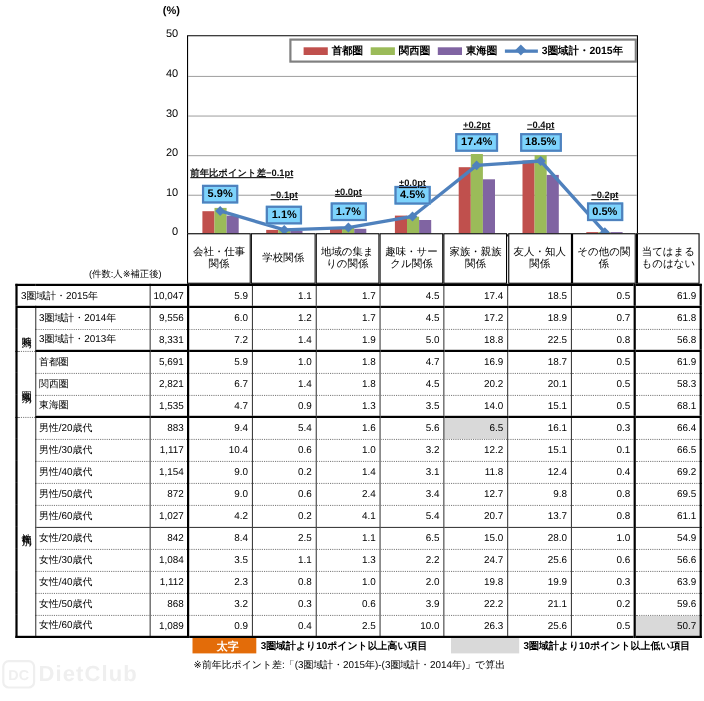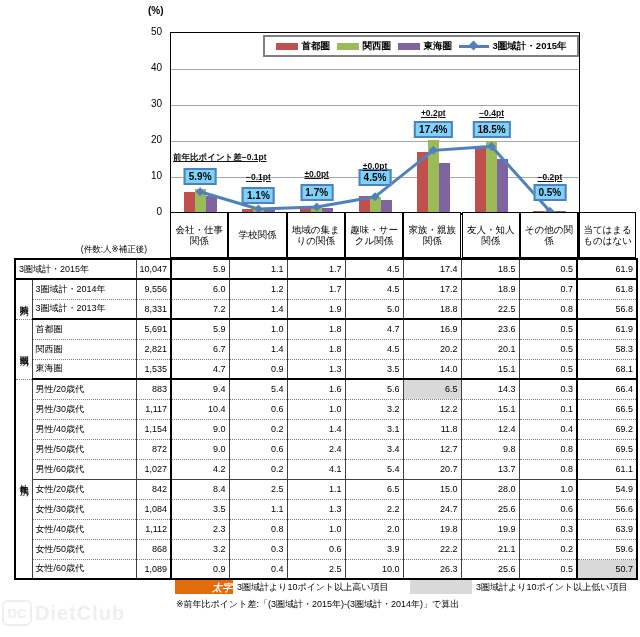--- a/index.html
+++ b/index.html
@@ -44,24 +44,24 @@
   #tbl td.gray{background:#D9D9D9;}
   #tbl tr.b-dot td{border-bottom:1px dotted #808080;}
   #tbl tr.b-solid td{border-bottom:1px solid #404040;}
   #tbl tr.b-thick td{border-bottom:2px solid #000;}
   #tbl td.group{writing-mode:vertical-rl;text-orientation:upright;text-align:center;
         vertical-align:middle;font-size:9px;letter-spacing:1px;padding:0;
         border-right:1px solid #404040;}
   
   .swatchbox{position:absolute;height:14px;box-sizing:border-box;}
   #hiBox{left:175px;top:580px;width:58px;}
-  #hiBox .boldtag{position:absolute;right:1px;top:1px;color:#fff;font-weight:bold;
-        font-style:italic;font-size:10px;}
+  #hiBox .boldtag{position:absolute;right:16px;top:1px;color:#fff;font-weight:bold;
+        font-size:10px;}
   #loBox{left:410px;top:580px;width:62px;}
-  .legtext{position:absolute;top:581px;font-size:9px;}
+  .legtext{position:absolute;top:581px;font-size:9px;font-weight:bold;}
   #footnote{position:absolute;left:176px;top:598px;font-size:9px;}
   
   #watermark{position:absolute;left:2px;top:600px;display:flex;align-items:center;gap:3px;
         color:#efefef;font-weight:bold;}
   #wmLogo{border:2px solid #efefef;border-radius:6px;width:26px;height:22px;display:flex;
         align-items:center;justify-content:center;font-size:13px;}
   #wmText{font-size:20px;letter-spacing:1px;}
 </style>
 </head>
 <body>
@@ -209,21 +209,21 @@
         </tr>
         <tr class="b-dot">
           <td class="group" rowspan="3" style="width: 17px;">圏域別</td>
           <td class="lbl" style="width: 104px;">首都圏</td>
           <td class="num count" style="width: 35px;">5,691</td>
           <td class="num" style="width: 58px;">5.9</td>
           <td class="num" style="width: 58px;">1.0</td>
           <td class="num" style="width: 58px;">1.8</td>
           <td class="num" style="width: 58px;">4.7</td>
           <td class="num" style="width: 58px;">16.9</td>
-          <td class="num" style="width: 58px;">23.6</td>
+          <td class="num" style="width: 58px;">18.7</td>
           <td class="num" style="width: 58px;">0.5</td>
           <td class="num lastcol" style="width: 60px;">61.9</td>
         </tr>
         <tr class="b-dot">
           <td class="lbl" style="width: 104px;">関西圏</td>
           <td class="num count" style="width: 35px;">2,821</td>
           <td class="num" style="width: 58px;">6.7</td>
           <td class="num" style="width: 58px;">1.4</td>
           <td class="num" style="width: 58px;">1.8</td>
           <td class="num" style="width: 58px;">4.5</td>
@@ -246,21 +246,21 @@
         </tr>
         <tr class="b-dot">
           <td class="group" rowspan="10" style="width: 17px;">性年代別</td>
           <td class="lbl" style="width: 104px;">男性/20歳代</td>
           <td class="num count" style="width: 35px;">883</td>
           <td class="num" style="width: 58px;">9.4</td>
           <td class="num" style="width: 58px;">5.4</td>
           <td class="num" style="width: 58px;">1.6</td>
           <td class="num" style="width: 58px;">5.6</td>
           <td class="num gray" style="width: 58px;">6.5</td>
-          <td class="num" style="width: 58px;">14.3</td>
+          <td class="num" style="width: 58px;">16.1</td>
           <td class="num" style="width: 58px;">0.3</td>
           <td class="num lastcol" style="width: 60px;">66.4</td>
         </tr>
         <tr class="b-dot">
           <td class="lbl" style="width: 104px;">男性/30歳代</td>
           <td class="num count" style="width: 35px;">1,117</td>
           <td class="num" style="width: 58px;">10.4</td>
           <td class="num" style="width: 58px;">0.6</td>
           <td class="num" style="width: 58px;">1.0</td>
           <td class="num" style="width: 58px;">3.2</td>

